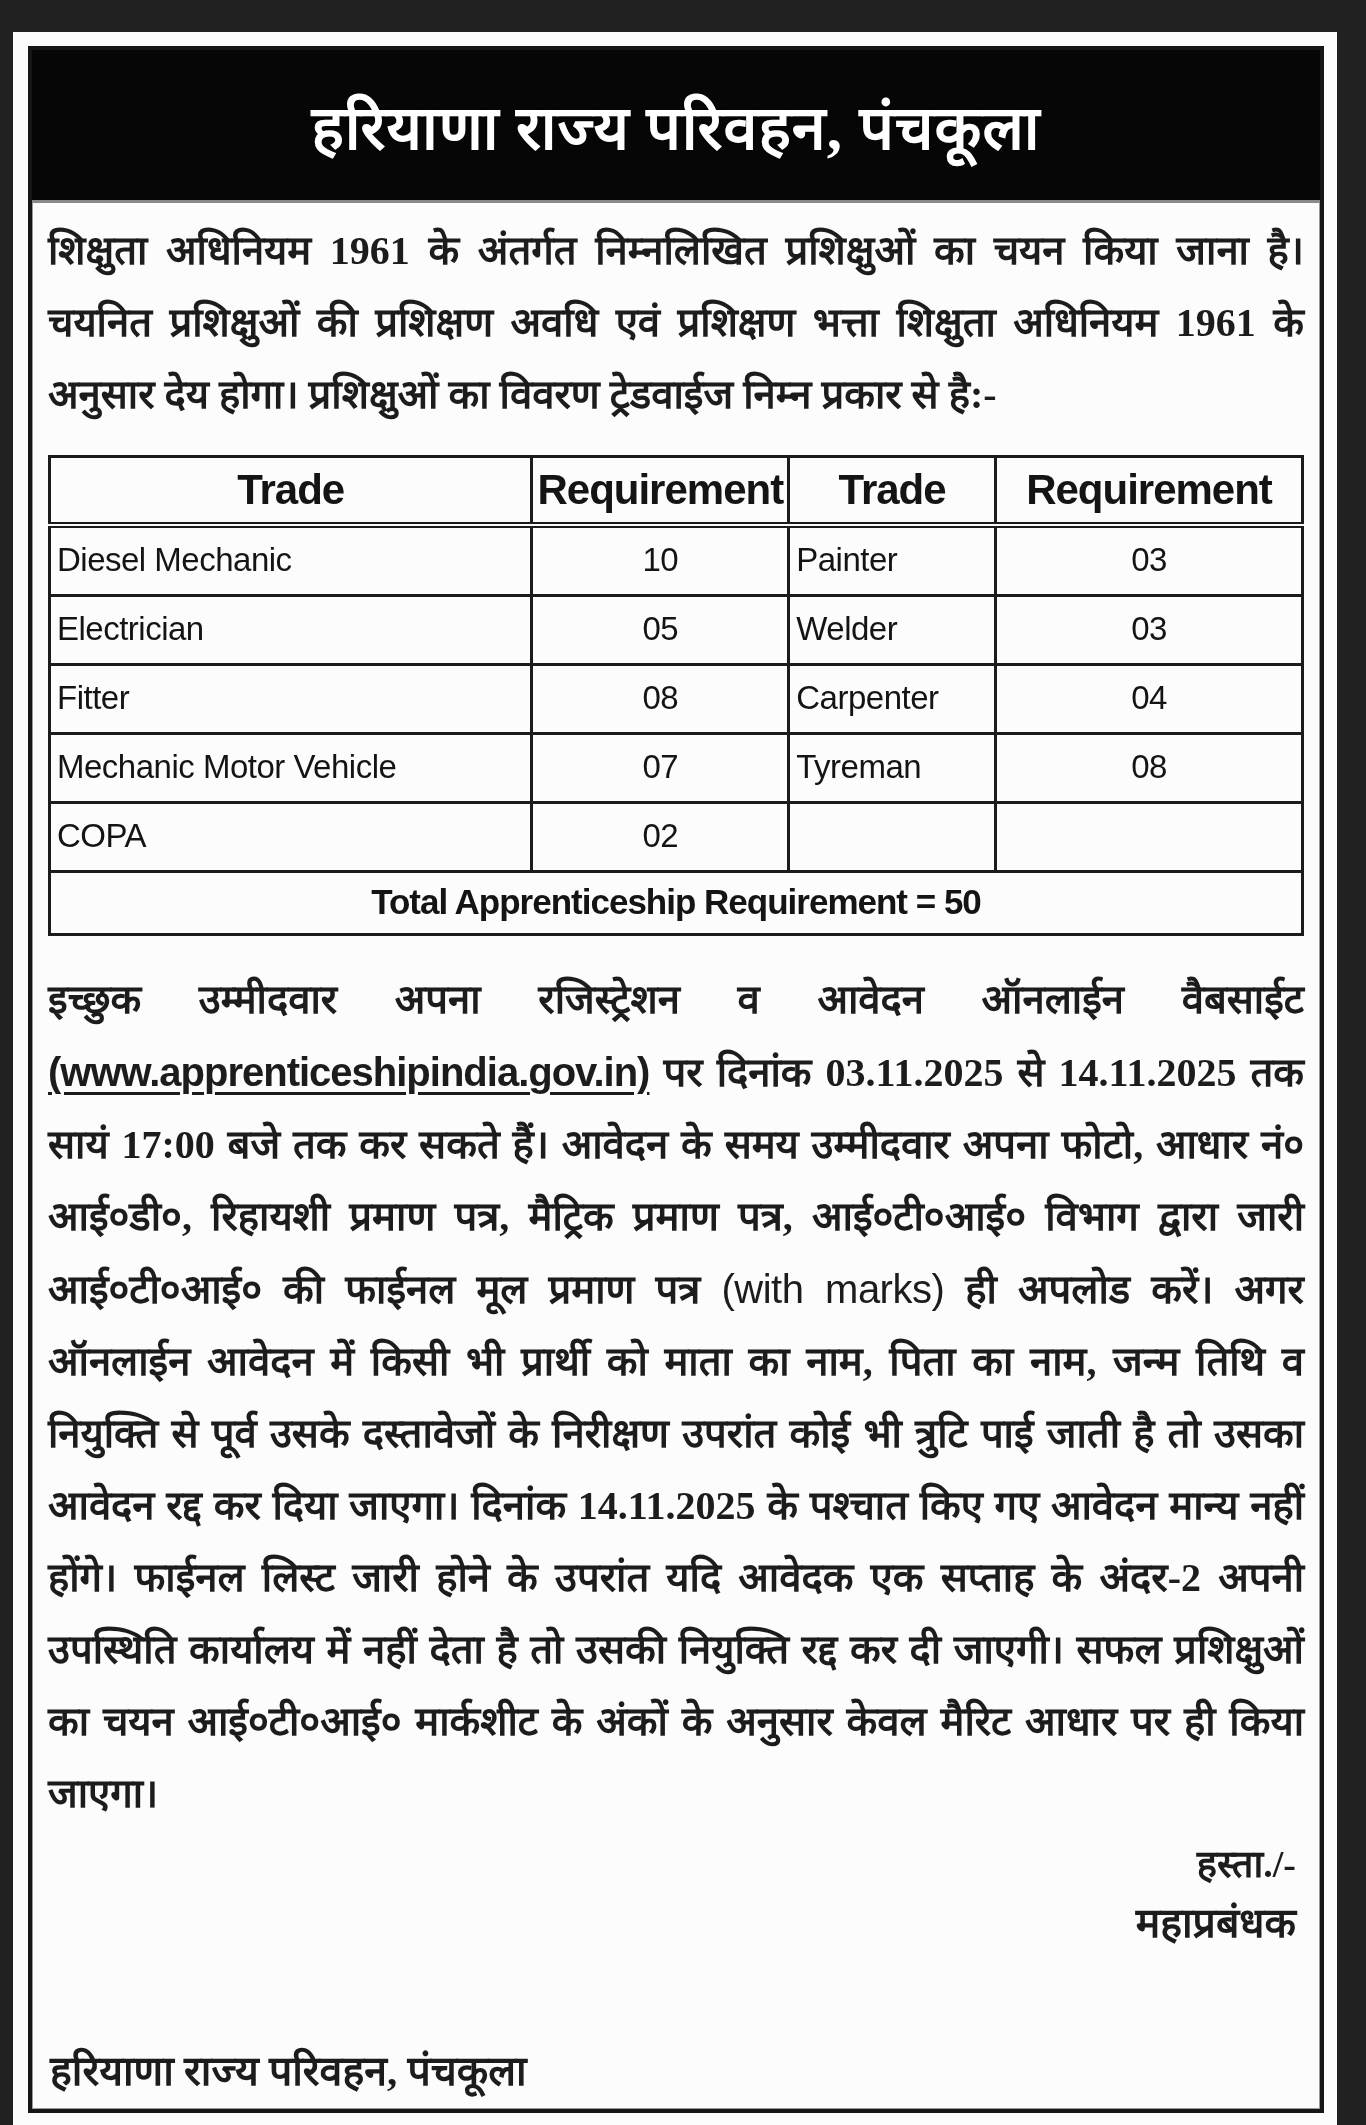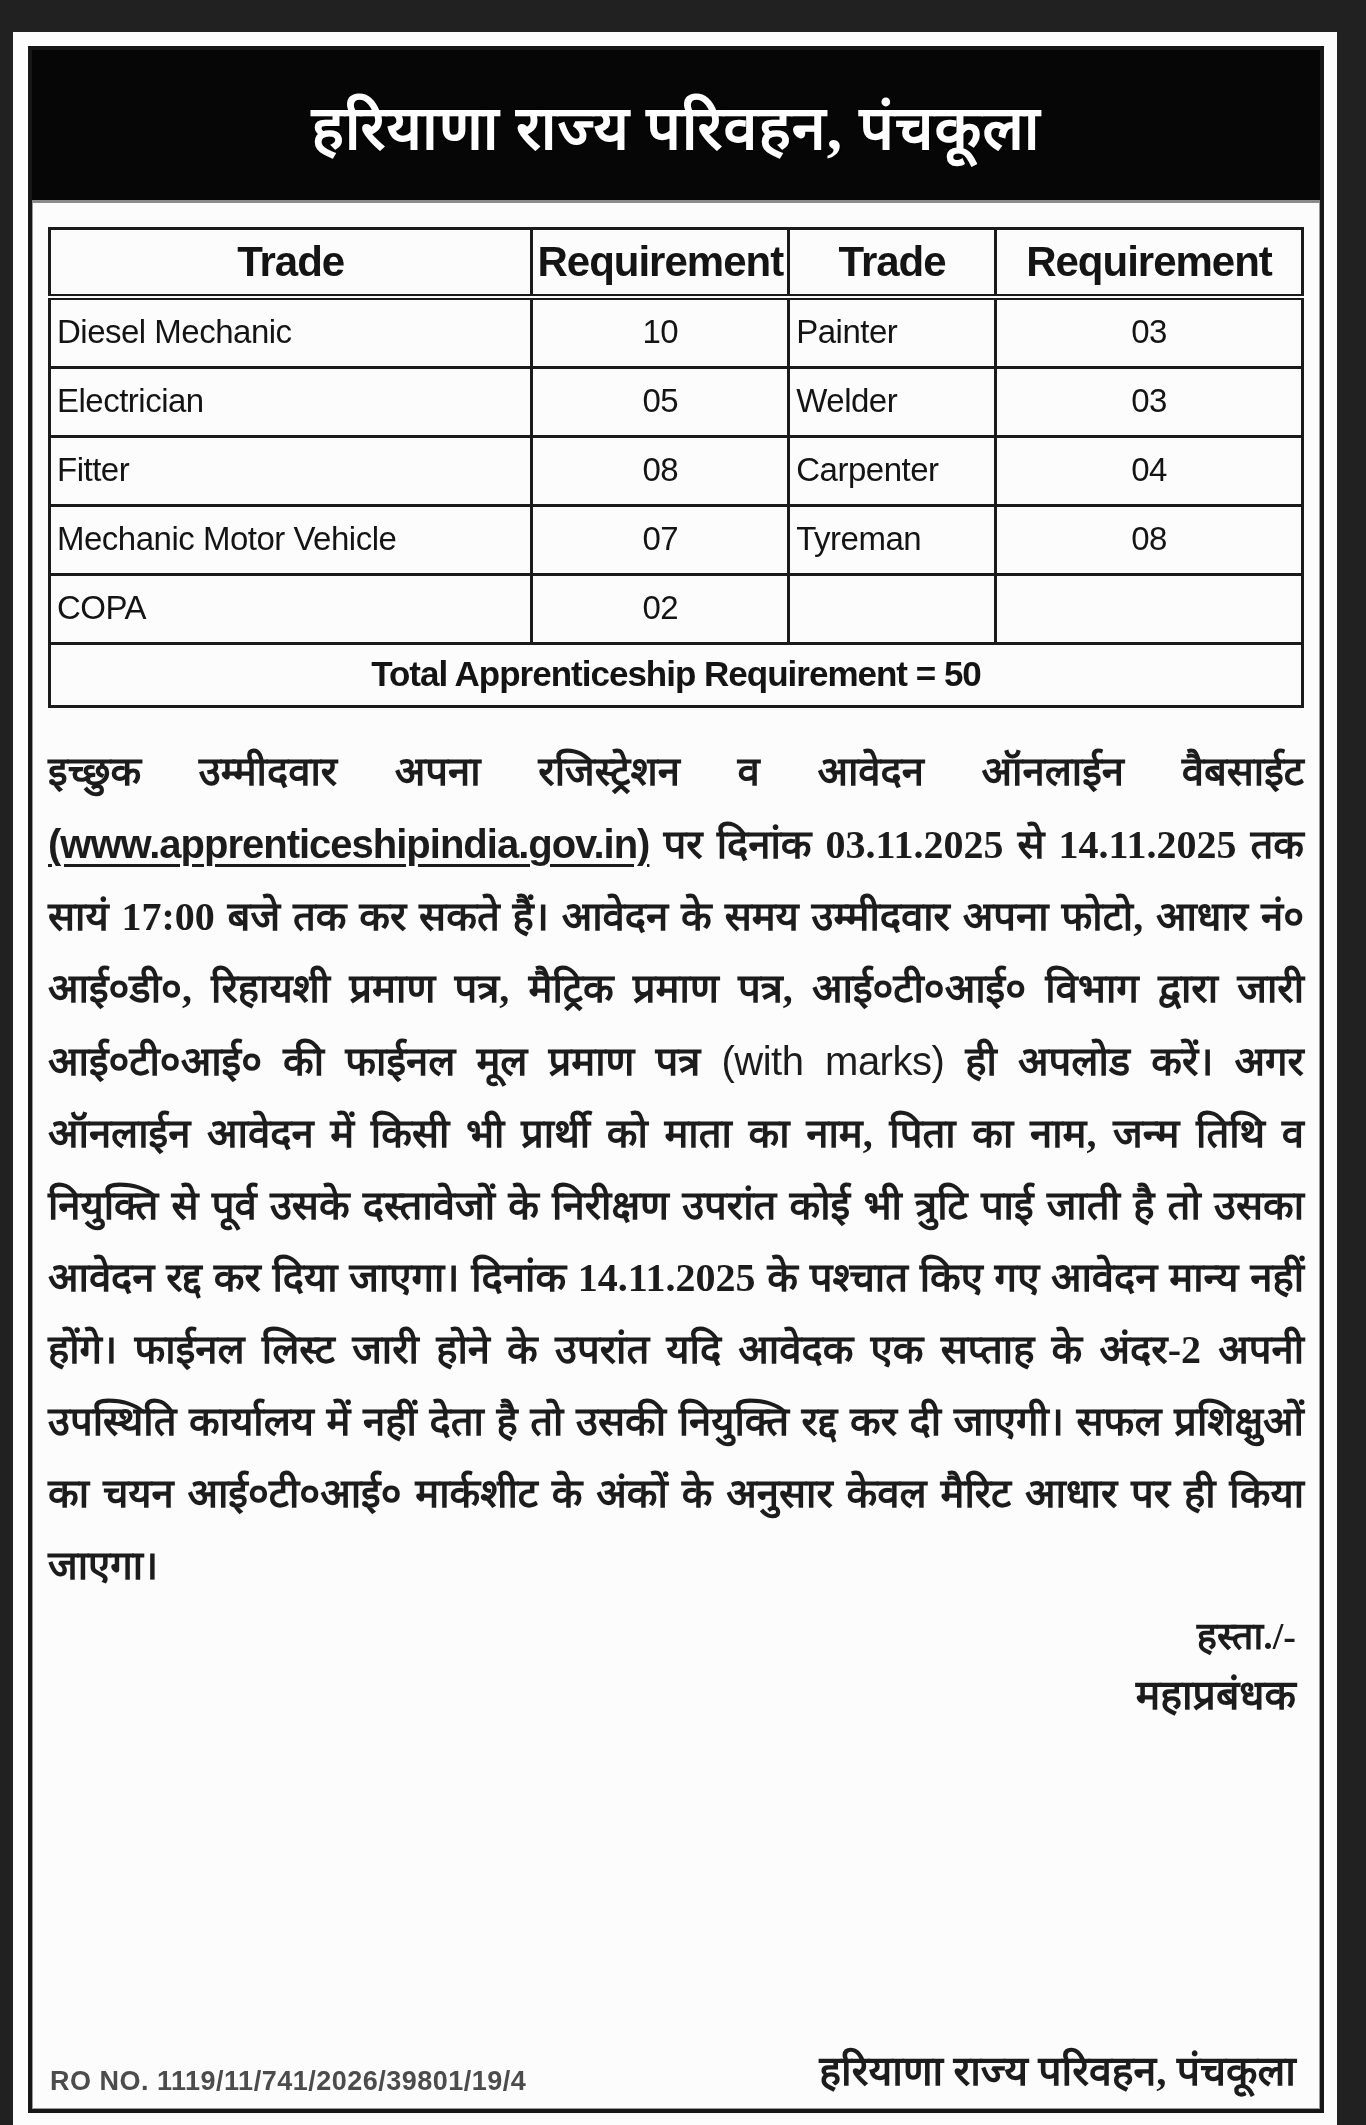--- a/index.html
+++ b/index.html
@@ -120,20 +120,21 @@
 <div class="page">
   <div class="frame">
 
     <div class="band">
       <h1>हरियाणा राज्य परिवहन, पंचकूला</h1>
     </div>
 
     <div class="content">
 
 
+      <p class="para intro">शिक्षुता अधिनियम 1961 के अंतर्गत निम्नलिखित प्रशिक्षुओं का चयन किया जाना है। चयनित प्रशिक्षुओं की प्रशिक्षण अवधि एवं प्रशिक्षण भत्ता शिक्षुता अधिनियम 1961 के अनुसार देय होगा। प्रशिक्षुओं का विवरण ट्रेडवाईज निम्न प्रकार से है:-</p>
 
       <table class="trades">
         <thead>
           <tr>
             <th class="col-t1">Trade</th>
             <th class="col-r1">Requirement</th>
             <th class="col-t2">Trade</th>
             <th class="col-r2">Requirement</th>
           </tr>
         </thead>
@@ -177,19 +178,18 @@
       </table>
 
       <p class="para bodytext"><span>इच्छुक उम्मीदवार अपना रजिस्ट्रेशन व आवेदन ऑनलाईन वैबसाईट </span><span class="url">(www.apprenticeshipindia.gov.in)</span><span> पर दिनांक 03.11.2025 से 14.11.2025 तक सायं 17:00 बजे तक कर सकते हैं। आवेदन के समय उम्मीदवार अपना फोटो, आधार नं० आई०डी०, रिहायशी प्रमाण पत्र, मैट्रिक प्रमाण पत्र, आई०टी०आई० विभाग द्वारा जारी आई०टी०आई० की फाईनल मूल प्रमाण पत्र </span><span class="latin">(with marks)</span><span> ही अपलोड करें। अगर ऑनलाईन आवेदन में किसी भी प्रार्थी को माता का नाम, पिता का नाम, जन्म तिथि व नियुक्ति से पूर्व उसके दस्तावेजों के निरीक्षण उपरांत कोई भी त्रुटि पाई जाती है तो उसका आवेदन रद्द कर दिया जाएगा। दिनांक 14.11.2025 के पश्चात किए गए आवेदन मान्य नहीं होंगे। फाईनल लिस्ट जारी होने के उपरांत यदि आवेदक एक सप्ताह के अंदर-2 अपनी उपस्थिति कार्यालय में नहीं देता है तो उसकी नियुक्ति रद्द कर दी जाएगी। सफल प्रशिक्षुओं का चयन आई०टी०आई० मार्कशीट के अंकों के अनुसार केवल मैरिट आधार पर ही किया जाएगा।</span></p>
 
       <div class="sig">
         <div class="sign">हस्ता./-</div>
         <div class="desig">महाप्रबंधक</div>
       </div>
 
       <div class="bottom-row">
-        <div class="ro">RO NO. 1119/11/741/2026/39801/19/4</div>
         <div class="org">हरियाणा राज्य परिवहन, पंचकूला</div>
       </div>
 
     </div>
   </div>
 </div>
 
 </body></html>

